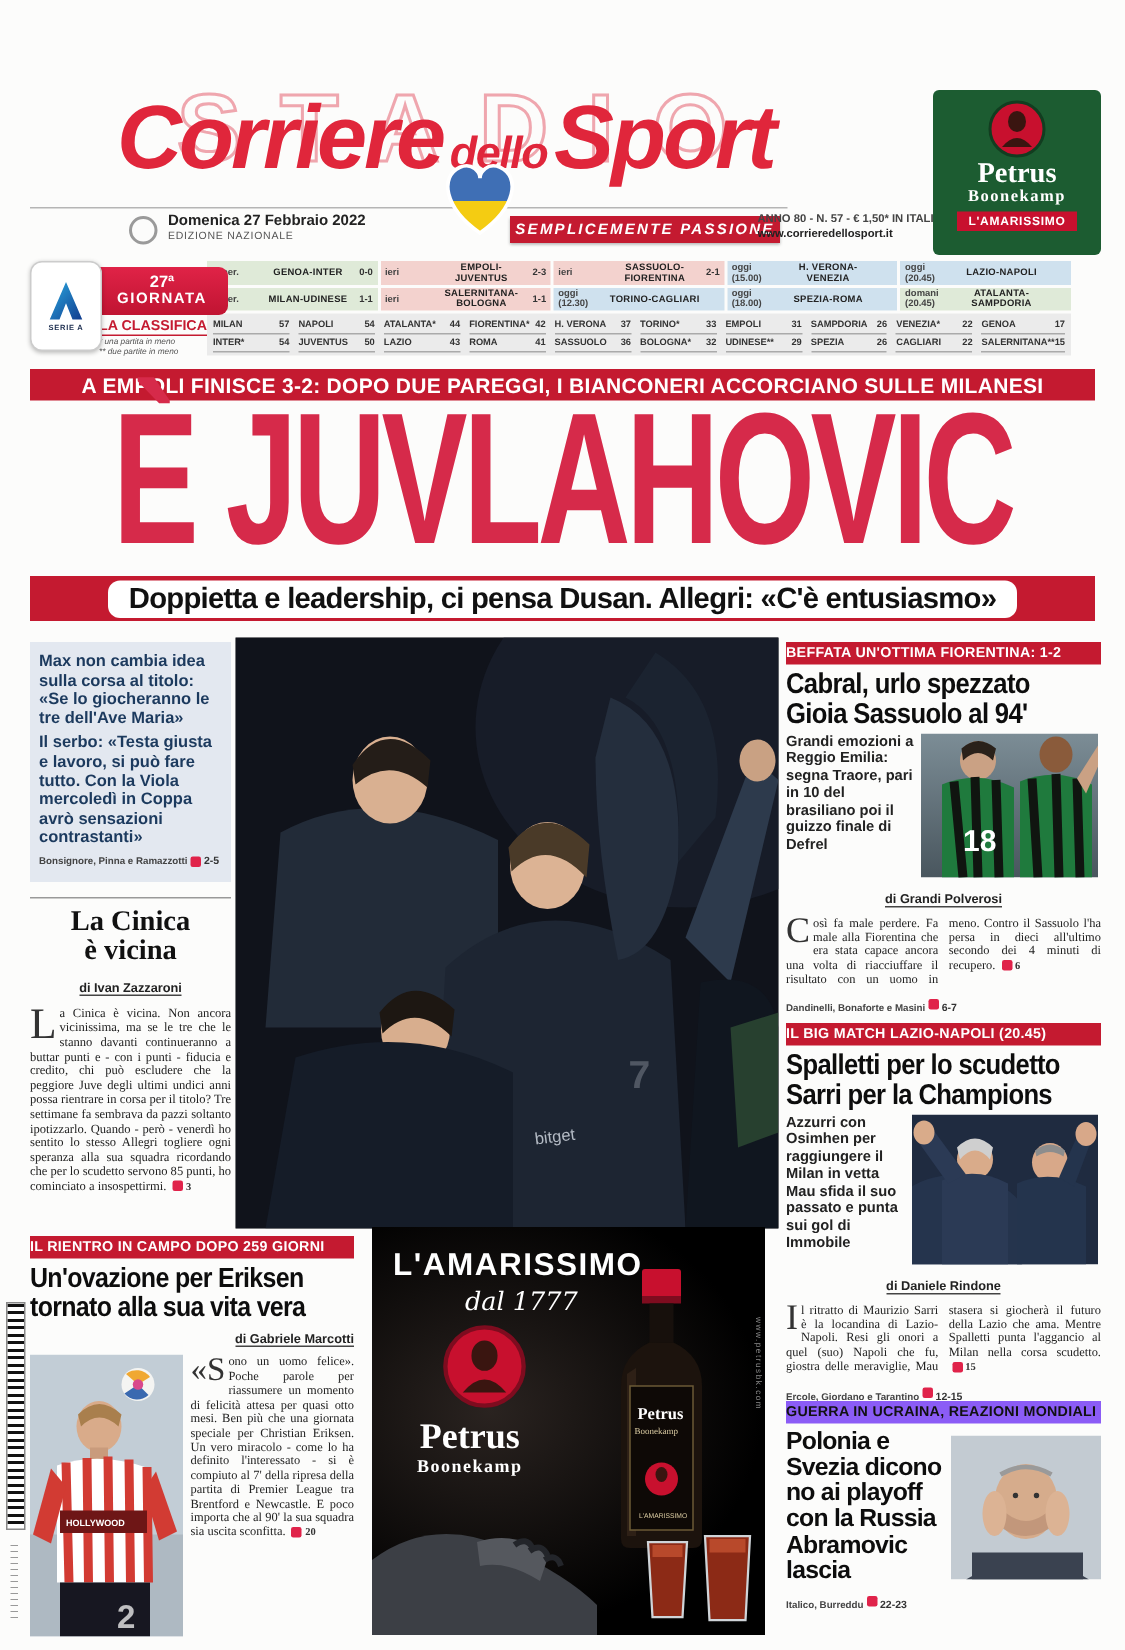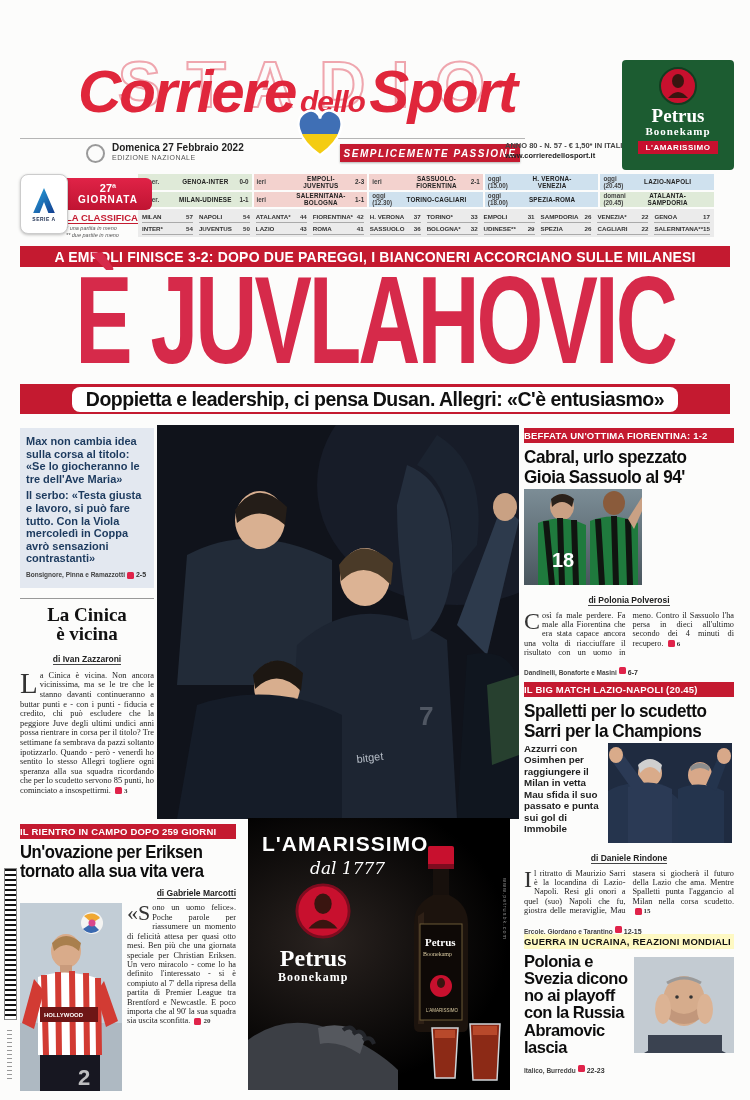--- a/index.html
+++ b/index.html
@@ -65,21 +65,21 @@
       align-items:center;justify-content:center;overflow:visible;}
   .main-headline span{font-size:86px;font-weight:800;color:#d62a4a;letter-spacing:-3px;
       white-space:nowrap;transform:scaleY(1.45);transform-origin:center;}
   .sub-banner{position:absolute;left:20px;top:384px;width:710px;height:30px;background:#c41a30;
       display:flex;align-items:center;justify-content:center;}
   .sub-banner .inner{background:#fff;border-radius:8px;margin:0 6px;padding:1px 14px;font-size:19.5px;
       font-weight:800;color:#111;letter-spacing:-.5px;white-space:nowrap;}
   
   .sec-banner{height:15px;background:#c41a30;color:#fff;display:flex;align-items:center;
       font-size:9.5px;font-weight:bold;letter-spacing:.2px;}
-  .sec-banner.yellow{background:#fef9c3;color:#111;text-align:center;}
+  .sec-banner.yellow{background:#8b5cf6;color:#111;text-align:center;}
   .hline{font-weight:800;color:#0d0d0d;letter-spacing:-.5px;line-height:1.04;}
   .cond{display:inline-block;transform:scaleX(.9);transform-origin:left center;white-space:nowrap;}
   .byline{font-size:8.5px;font-weight:bold;color:#222;border-bottom:1px solid #444;display:inline-block;}
   .serif-body{font-family:"Liberation Serif",serif;font-size:8.3px;line-height:9.4px;text-align:justify;color:#222;}
   .two-col{column-count:2;column-gap:7px;}
   .dropcap{float:left;font-family:"Liberation Serif",serif;font-size:29px;line-height:24px;padding-right:2px;color:#333;}
   .chip{display:inline-block;width:7px;height:7px;background:#e0234a;border-radius:1.5px;vertical-align:middle;margin:0 2px;}
   .pages{font-size:7px;font-weight:bold;color:#333;}
   .credits{font-size:6.5px;font-weight:bold;color:#444;}
   
@@ -385,41 +385,42 @@
     </svg>
   </div>
 
   <div class="fio">
     <div class="sec-banner">BEFFATA UN'OTTIMA FIORENTINA: 1-2</div>
     <h3 class="hline">
       <span class="cond">Cabral, urlo spezzato</span><br>
       <span class="cond">Gioia Sassuolo al 94'</span>
     </h3>
     <div class="lead-row">
+      <div class="lead" style="width:86px">Grandi emozioni a Reggio Emilia: segna Traore, pari in 10 del brasiliano poi il guizzo finale di Defrel</div>
       <svg class="photo-frame" width="118" height="96" viewBox="0 0 118 96">
         <defs>
             <linearGradient id="sasbg" x1="0" y1="0" x2="0" y2="1">
           <stop offset="0" stop-color="#7c8d96"></stop>
               <stop offset="1" stop-color="#49565e"></stop>
         </linearGradient>
           </defs>
         <rect width="118" height="96" fill="url(#sasbg)"></rect>
         <ellipse cx="38" cy="18" rx="12" ry="13" fill="#caa184"></ellipse>
         <path d="M27 10 Q38 0 50 10 L48 18 Q38 8 28 18 Z" fill="#2a211a"></path>
         <path d="M14 34 Q38 24 62 36 L62 96 L14 96 Z" fill="#1f7a3d"></path>
         <path d="M22 32 L28 96 M36 29 L38 96 M50 31 L52 96" stroke="#101510" stroke-width="6"></path>
         <text x="28" y="78" font-family="Liberation Sans, sans-serif" font-size="20" font-weight="bold" fill="#fff">18</text>
         <ellipse cx="90" cy="14" rx="11" ry="12" fill="#8a5b3b"></ellipse>
         <path d="M66 32 Q90 22 114 34 L114 96 L66 96 Z" fill="#1f7a3d"></path>
         <path d="M74 30 L78 96 M90 27 L92 96 M104 30 L106 96" stroke="#101510" stroke-width="6"></path>
         <path d="M104 30 L118 8 L118 22 L110 40 Z" fill="#caa184"></path>
       </svg>
     </div>
     <div class="center-by">
-      <span class="byline">di Polonia Polverosi</span>
+      <span class="byline">di Grandi Polverosi</span>
     </div>
     <div class="serif-body two-col">
       <span class="dropcap" style="font-size:24px;line-height:20px">C</span><span>osì fa male perdere. Fa male alla Fiorentina che era stata capace ancora una volta di riacciuffare il risultato con un uomo in meno. Contro il Sassuolo l'ha persa in dieci all'ultimo secondo dei 4 minuti di recupero.</span>
       <span class="chip"></span><span class="pages">6</span>
     </div>
     <div class="foot-row">
       <span class="credits">Dandinelli, Bonaforte e Masini</span><span class="chip"></span><span class="pages">6-7</span>
     </div>
   </div>
 

